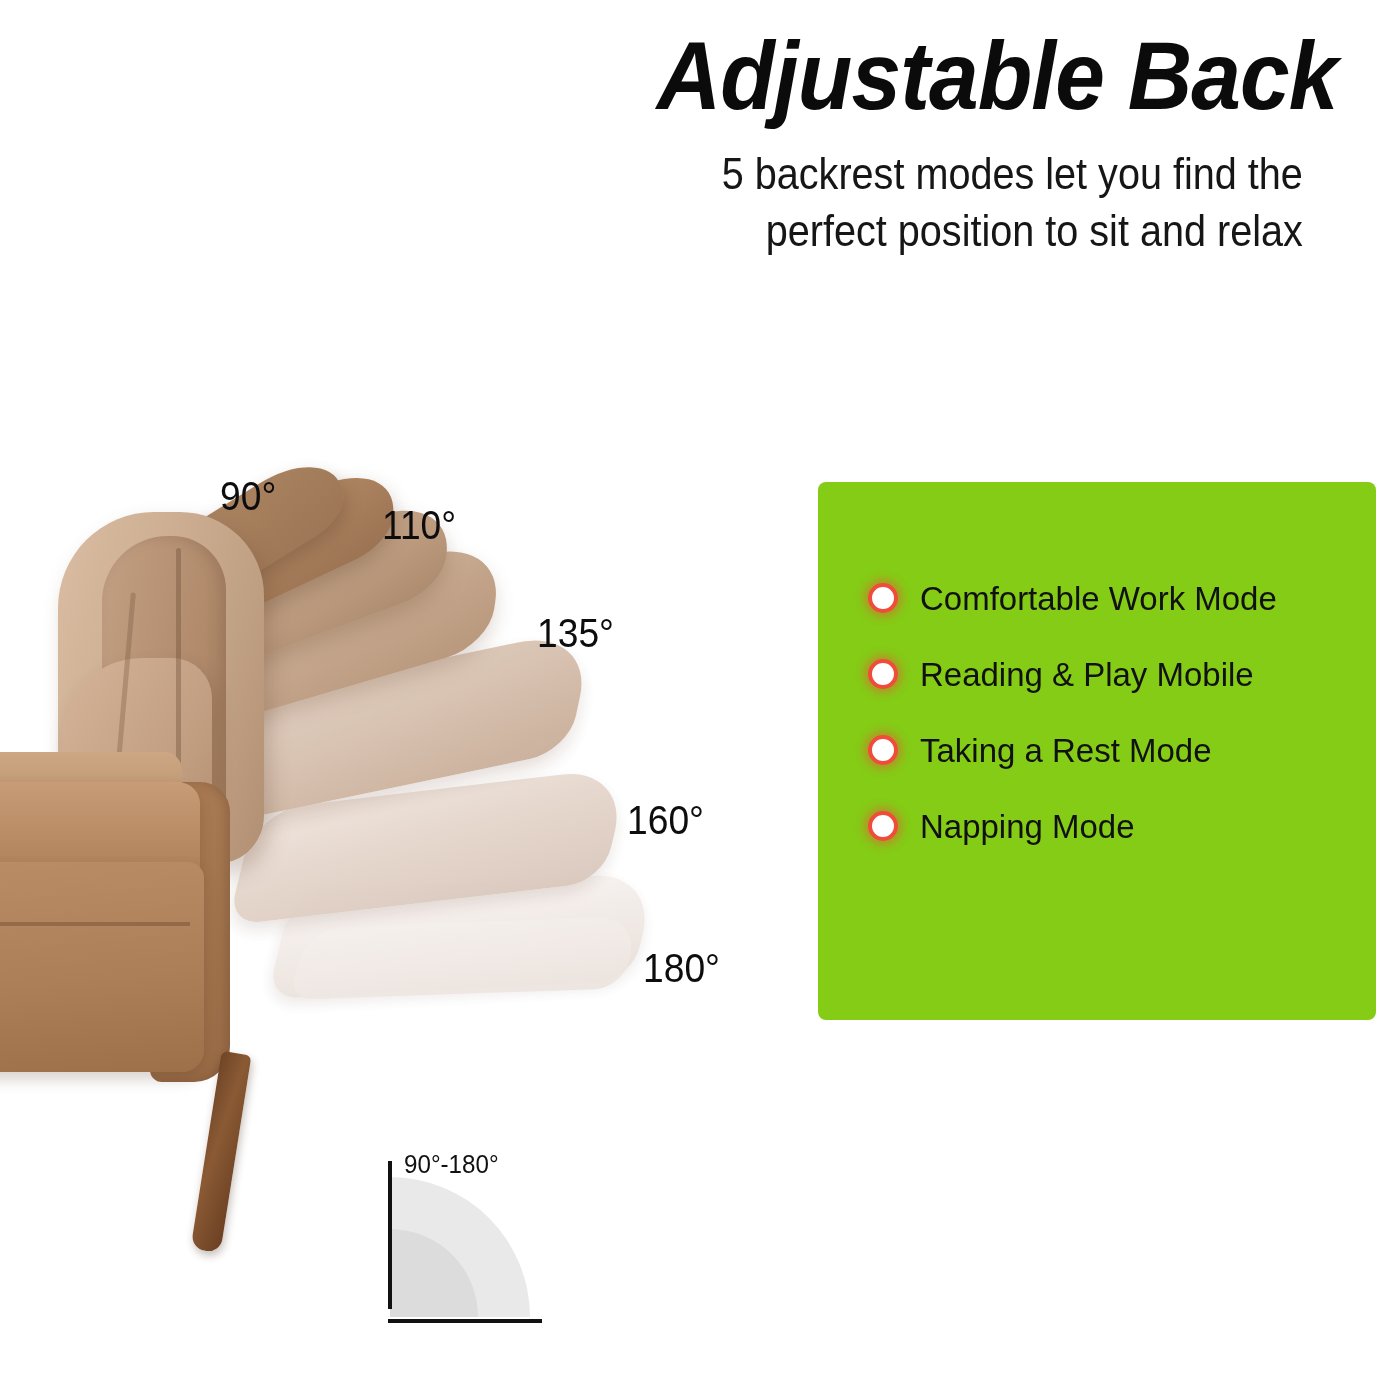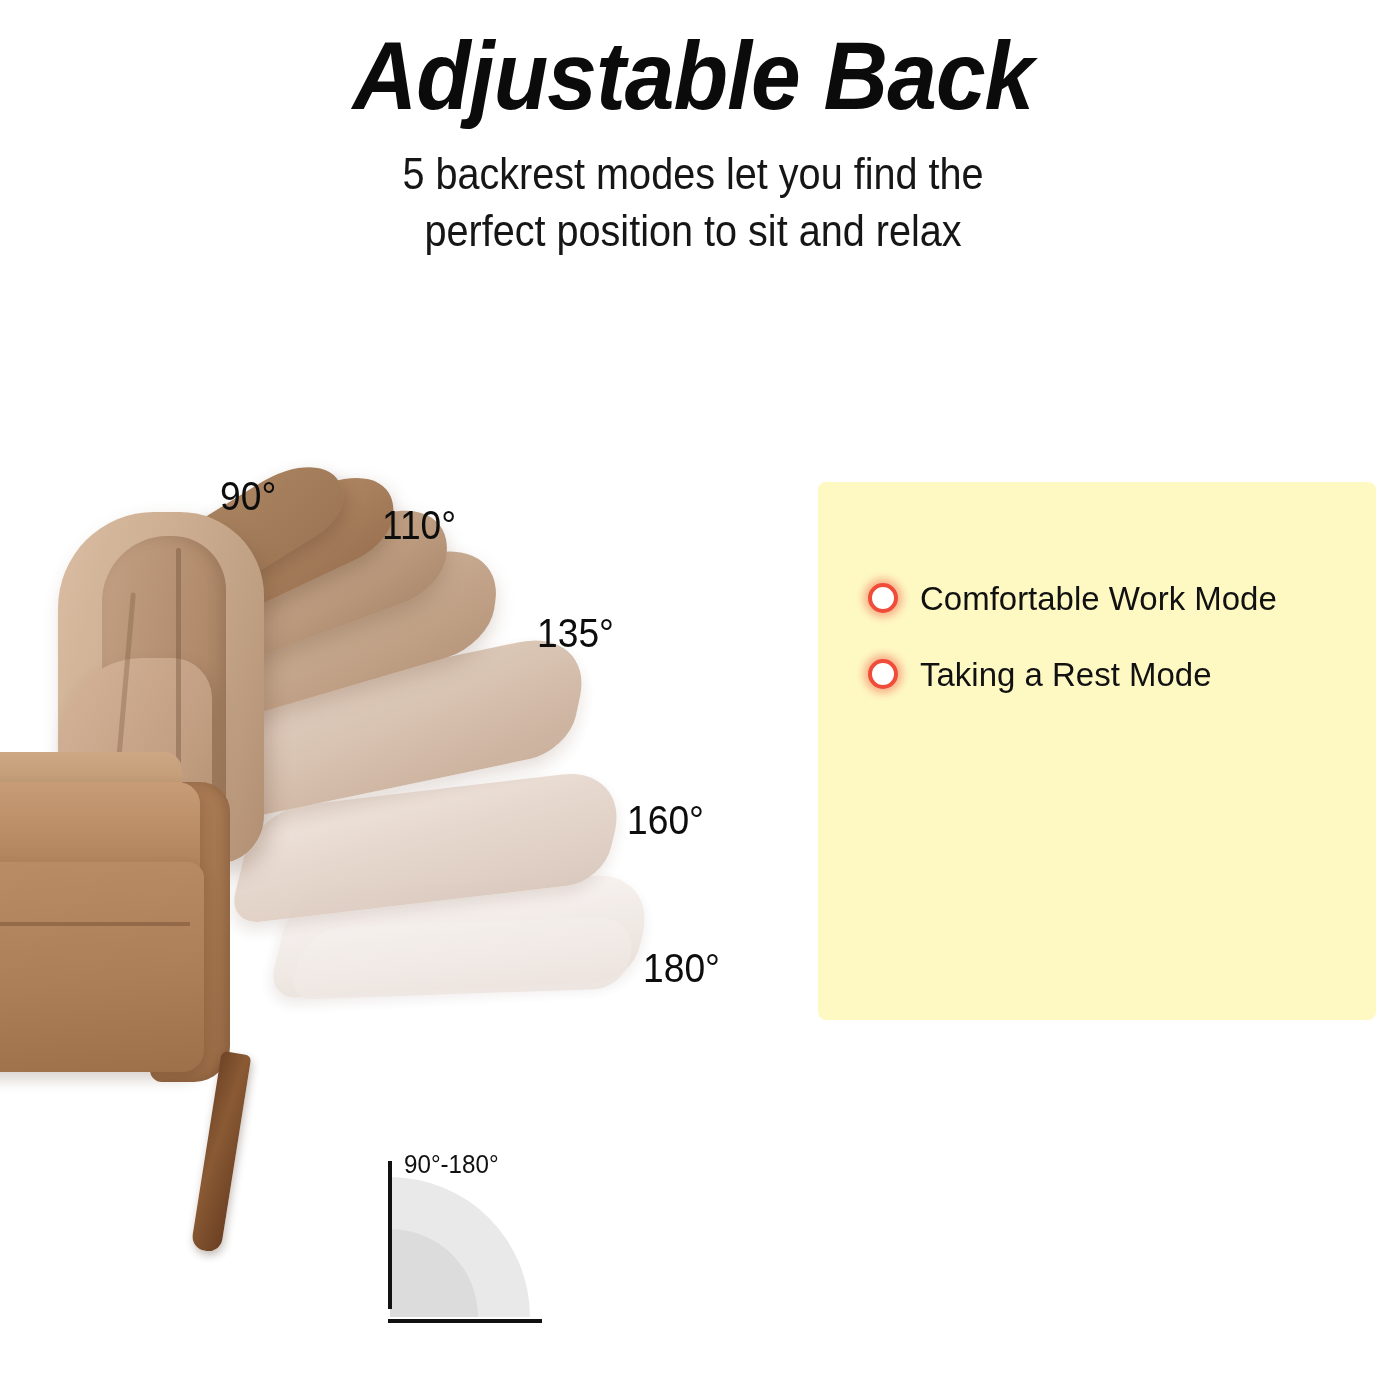--- a/index.html
+++ b/index.html
@@ -14,21 +14,21 @@
     overflow: hidden;
     font-family: "Liberation Sans", sans-serif;
     color: #121212;
   }
 
   
   #header {
     position: absolute;
     top: 0; left: 0;
     width: 1386px;
-    text-align: center;
+    text-align: right;
   }
   #page-title {
     margin: 0;
     padding-top: 26px;
     font-family: "Liberation Sans", sans-serif;
     font-size: 96px;
     font-weight: 700;
     font-style: italic;
     letter-spacing: -1px;
     line-height: 1.05;
@@ -270,21 +270,21 @@
     transform-origin: left center;
   }
 
   
   #feature-panel {
     position: absolute;
     left: 818px;
     top: 482px;
     width: 558px;
     height: 538px;
-    background: #fef9c3;
+    background: #84cc16;
     border-radius: 8px;
   }
   #feature-list {
     position: absolute;
     left: 50px;
     top: 78px;
     width: 500px;
     margin: 0;
     padding: 0;
     list-style: none;
@@ -365,16 +365,24 @@
 </div>
 
 <div id="feature-panel">
   <ul id="feature-list">
     <li class="feature-item">
       <span class="bullet-icon"></span>
       <span class="feature-label">Comfortable Work Mode</span>
     </li>
     <li class="feature-item">
       <span class="bullet-icon"></span>
+      <span class="feature-label">Reading &amp; Play Mobile</span>
+    </li>
+    <li class="feature-item">
+      <span class="bullet-icon"></span>
       <span class="feature-label">Taking a Rest Mode</span>
+    </li>
+    <li class="feature-item">
+      <span class="bullet-icon"></span>
+      <span class="feature-label">Napping Mode</span>
     </li>
   </ul>
 </div>
 
 </body></html>

